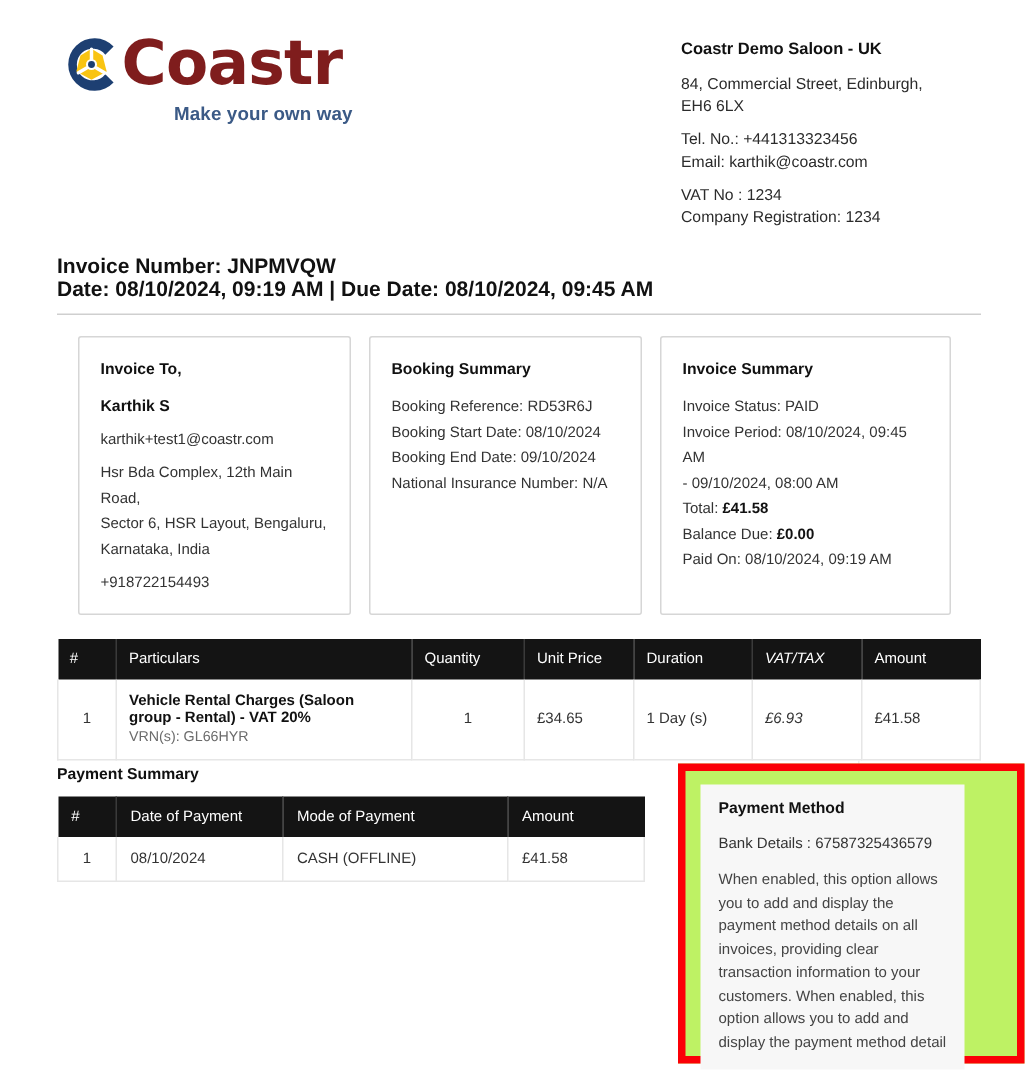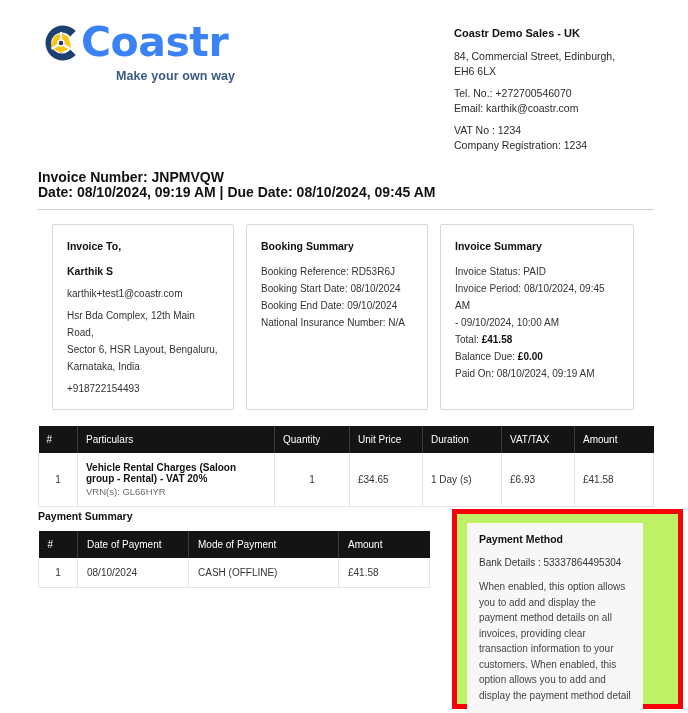--- a/index.html
+++ b/index.html
@@ -41,21 +41,21 @@
   .logo-mark {
     width: 46px;
     height: 46px;
     flex: 0 0 auto;
     margin-top: 2px;
   }
   .logo-word {
     font-family: "DejaVu Sans", sans-serif;
     font-size: 41px;
     font-weight: bold;
-    color: #3b82f6;
+    color: #7f1d1d;
     letter-spacing: -0.5px;
     line-height: 44px;
     margin-left: -5px;
   }
   .tagline {
     font-size: 12.5px;
     font-weight: bold;
     color: #3b5a86;
     margin: 3px 0 0 78px;
     letter-spacing: 0.1px;
@@ -151,21 +151,21 @@
     border-bottom: 1px solid #e6e6e6;
     vertical-align: middle;
     color: #333;
   }
   table.tbl tbody td:first-child { border-left: 1px solid #e6e6e6; }
   table.tbl tbody td:last-child { border-right: 1px solid #e6e6e6; }
   .col-idx { width: 22px; text-align: center; }
   .col-qty { width: 58px; text-align: center; }
   .col-unit { width: 56px; }
   .col-dur { width: 62px; }
-  .col-vat { width: 56px; }
+  .col-vat { width: 56px; font-style: italic; }
   .col-amt { width: 62px; }
   .part-title {
     font-weight: bold;
     color: #111;
     font-size: 10px;
     display: block;
   }
   .part-sub {
     color: #6b6b6b;
     font-size: 9.5px;
@@ -289,27 +289,27 @@
             <path d="M50 42 L50 28 M57 55 L69 62 M43 55 L31 62" stroke="#ffffff" stroke-width="5" stroke-linecap="round" fill="none"></path>
             <circle cx="50" cy="50" r="5" fill="#1d3f72"></circle>
           </svg>
         </span>
         <span class="logo-word">Coastr</span>
       </div>
       <div class="tagline">Make your own way</div>
     </div>
 
     <div class="company">
-      <div class="cname">Coastr Demo Sales - UK</div>
+      <div class="cname">Coastr Demo Saloon - UK</div>
       <div class="blk">
         <div>84, Commercial Street, Edinburgh,</div>
         <div>EH6 6LX</div>
       </div>
       <div class="blk">
-        <div>Tel. No.: +272700546070</div>
+        <div>Tel. No.: +441313323456</div>
         <div>Email: karthik@coastr.com</div>
       </div>
       <div class="blk">
         <div>VAT No : 1234</div>
         <div>Company Registration: 1234</div>
       </div>
     </div>
   </div>
 
   <div class="meta">
@@ -335,21 +335,21 @@
       <span class="ln">Booking Reference: RD53R6J</span>
       <span class="ln">Booking Start Date: 08/10/2024</span>
       <span class="ln">Booking End Date: 09/10/2024</span>
       <span class="ln">National Insurance Number: N/A</span>
     </div>
 
     <div class="card c3">
       <div class="title">Invoice Summary</div>
       <span class="ln">Invoice Status: PAID</span>
       <span class="ln">Invoice Period: 08/10/2024, 09:45 AM</span>
-      <span class="ln">- 09/10/2024, 10:00 AM</span>
+      <span class="ln">- 09/10/2024, 08:00 AM</span>
       <span class="ln"><span>Total: </span><b>£41.58</b></span>
       <span class="ln"><span>Balance Due: </span><b>£0.00</b></span>
       <span class="ln">Paid On: 08/10/2024, 09:19 AM</span>
     </div>
   </div>
 
   <div class="table-wrap">
     <table class="tbl">
       <thead>
         <tr>
@@ -424,18 +424,18 @@
           <td class="pcol-mode">CASH (OFFLINE)</td>
           <td class="pcol-amt">£41.58</td>
         </tr>
       </tbody>
     </table>
   </div>
 
   <div class="pm-highlight">
     <div class="pm-inner">
       <div class="pm-title">Payment Method</div>
-      <div class="pm-line">Bank Details : 53337864495304</div>
+      <div class="pm-line">Bank Details : 67587325436579</div>
       <div class="pm-desc">When enabled, this option allows you to add and display the payment method details on all invoices, providing clear transaction information to your customers. When enabled, this option allows you to add and display the payment method detail</div>
     </div>
   </div>
 
 </div>
 
 </body></html>

